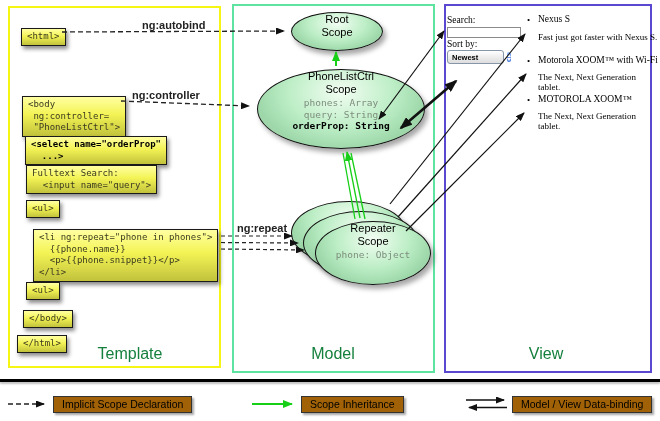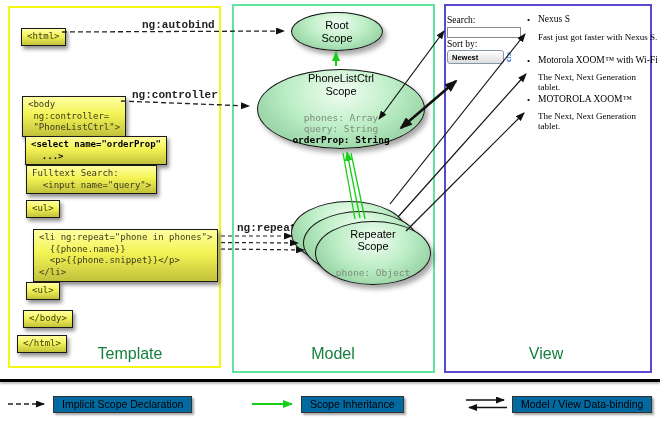--- a/index.html
+++ b/index.html
@@ -8,50 +8,50 @@
   .col{position:absolute;background:#fff;}
   #col-template{left:8px;top:6px;width:209px;height:358px;border:2px solid #f6f614;}
   #col-model{left:232px;top:4px;width:199px;height:365px;border:2px solid #5fe3a1;}
   #col-view{left:444px;top:4px;width:204px;height:365px;border:2px solid #5a49d0;}
   .col-label{position:absolute;font-size:16px;color:#15803d;text-align:center;width:160px;}
   .codebox{position:absolute;white-space:pre;font-family:"DejaVu Sans Mono",monospace;
            font-size:9px;line-height:1.3;color:#3a3a20;padding:2px 5px;
            background:linear-gradient(180deg,#ffffa2 0%,#f3f355 45%,#c2c23c 100%);
            border:1px solid #1a1a1a;box-shadow:2px 3px 4px rgba(0,0,0,.45);}
   .codebox.bold{font-weight:bold;color:#000;}
-  .anno{position:absolute;font-family:Liberation Mono, monospace;font-weight:bold;
+  .anno{position:absolute;font-family:Liberation Sans, sans-serif;font-weight:bold;
         font-size:11px;color:#222;}
   .ellipse{position:absolute;border-radius:50%;border:1.5px solid #111;
            background:radial-gradient(ellipse at 50% 28%,#f2fdf2 0%,#bdeec6 45%,#9ed8aa 72%,#aabfaa 100%);
            box-shadow:3px 4px 5px rgba(0,0,0,.35);
-           display:flex;flex-direction:column;align-items:center;justify-content:center;}
+           display:flex;flex-direction:column;align-items:center;}
   .ellipse .etitle{font-size:11px;line-height:1.15;color:#000;text-align:center;white-space:pre-line;}
   .eprops{font-family:"DejaVu Sans Mono",monospace;font-size:9.5px;line-height:1.2;
-          color:#7d8d7d;text-align:center;margin-top:14px;}
+          color:#7d8d7d;text-align:center;margin-top:2px;}
   .eprops .boldprop{color:#000;font-weight:bold;}
   .vserif{font-family:Liberation Serif, serif;color:#000;}
   .vlabel{position:absolute;font-size:9.5px;}
   .vinput{position:absolute;left:447px;top:27px;width:68px;height:9px;border:1px solid #8a8a8a;
           background:#fff;font-size:8px;padding:0 2px;}
   .vselect{position:absolute;left:447px;top:50px;width:55px;height:12px;border:1px solid #8795a8;
            border-radius:3px;background:linear-gradient(#ffffff,#dddddd);display:flex;align-items:center;gap:29px;}
   .vselect .vseltext{font-size:7.5px;font-weight:bold;padding-left:4px;flex:1;}
   .stepper{width:10px;height:10px;margin-right:1px;border-radius:2px;
            background:linear-gradient(#9cc0fa,#3d6fd6);display:flex;flex-direction:column;
            align-items:center;justify-content:center;gap:1px;}
   .tri-up{width:0;height:0;border-left:2.5px solid transparent;border-right:2.5px solid transparent;
           border-bottom:3px solid #fff;}
   .tri-down{width:0;height:0;border-left:2.5px solid transparent;border-right:2.5px solid transparent;
             border-top:3px solid #fff;}
   .vitem-title{position:absolute;font-size:9.5px;}
   .vitem-desc{position:absolute;font-size:9px;}
   .bullet{position:absolute;font-size:9px;}
   #thickline{position:absolute;left:0;top:379px;width:660px;height:3px;background:#000;
              box-shadow:0 2px 2px rgba(0,0,0,.25);}
-  .legendbox{position:absolute;top:396px;background:#0369a1;border:1px solid #333;
+  .legendbox{position:absolute;top:396px;background:#a16207;border:1px solid #333;
              box-shadow:1.5px 2px 2px rgba(0,0,0,.35);font-size:10.5px;padding:1px 8px 2px 8px;
              white-space:nowrap;}
   #arrows{position:absolute;left:0;top:0;width:660px;height:421px;pointer-events:none;}
 </style>
 </head>
 <body>
 
 <div id="stage">
 
   <div class="col" id="col-template"></div>

